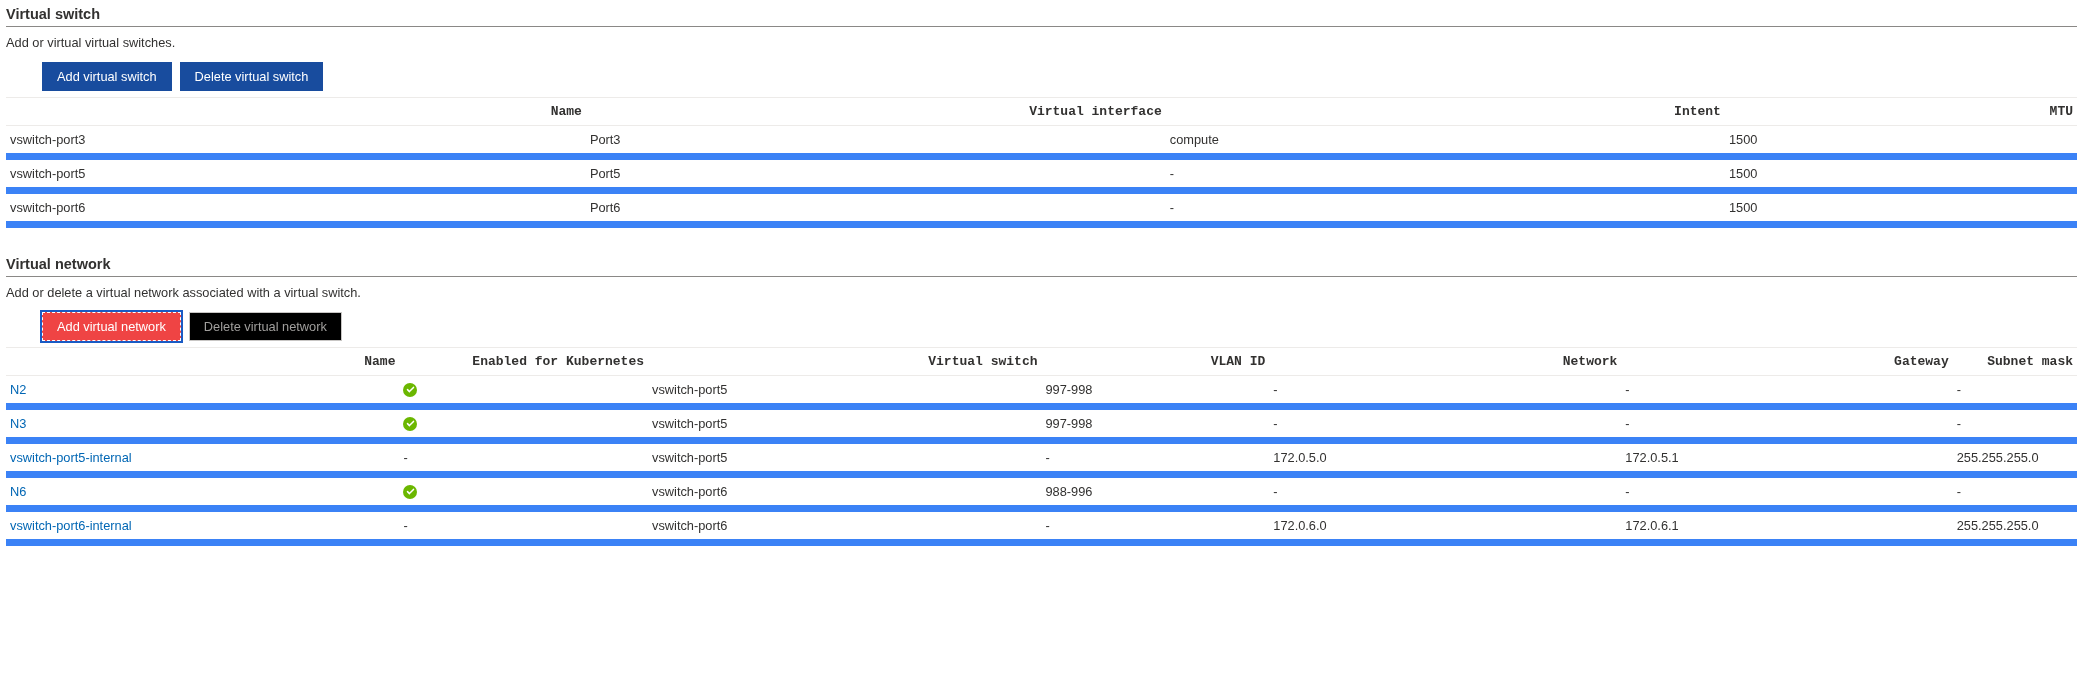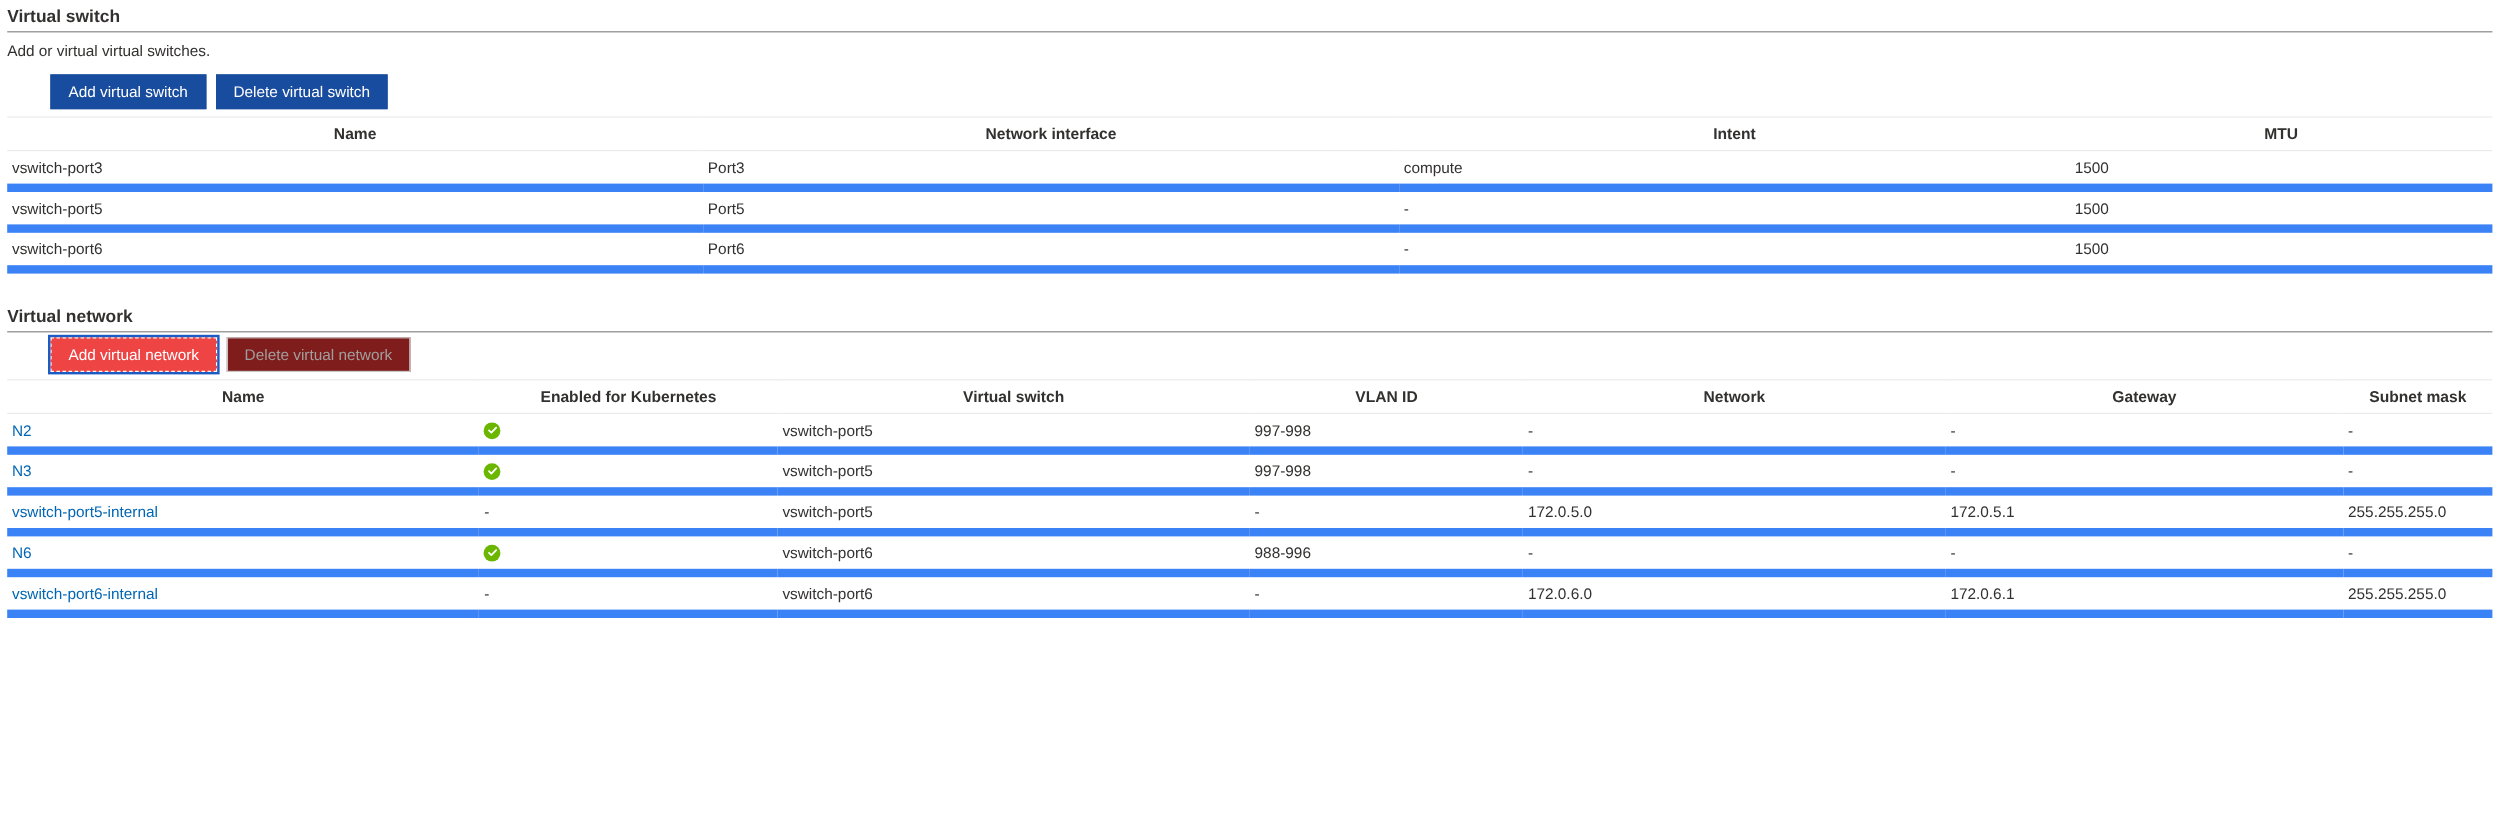--- a/index.html
+++ b/index.html
@@ -43,37 +43,38 @@
     border: 1px solid #184c9e;
   }
   .btn-focused {
     background: #ef4444;
     color: #fff;
     border: 1px dashed #fff;
     outline: 2px solid #1a5bc4;
     outline-offset: 0;
   }
   .btn-disabled {
-    background: #7f1d1d;
+    background: #000000;
     color: #a19f9d;
     border: 1px solid #c8c6c4;
     cursor: default;
   }
   table {
     width: 100%;
     border-collapse: collapse;
     table-layout: fixed;
   }
   th {
-    text-align: center;
+    text-align: right;
     font-weight: 700;
     font-size: 13px;
     padding: 6px 4px;
     border-top: 1px solid #edebe9;
     border-bottom: 1px solid #edebe9;
+    font-family: Liberation Mono, monospace;
   }
   td {
     padding: 6px 4px;
     border-bottom: 7px solid #3b82f6;
     font-size: 12.8px;
     vertical-align: middle;
     overflow: hidden;
     text-overflow: ellipsis;
     white-space: nowrap;
   }
@@ -102,21 +103,21 @@
   <table>
     <colgroup>
       <col style="width:28%">
         <col style="width:28%">
         <col style="width:27%">
         <col style="width:17%">
     </colgroup>
     <thead>
       <tr>
         <th>Name</th>
-        <th>Network interface</th>
+        <th>Virtual interface</th>
         <th>Intent</th>
         <th>MTU</th>
       </tr>
     </thead>
     <tbody id="vswitch-body">
         <tr>
           <td>vswitch-port3</td>
           <td>Port3</td>
           <td>compute</td>
           <td>1500</td>
@@ -132,20 +133,21 @@
           <td>Port6</td>
           <td>-</td>
           <td>1500</td>
         </tr>
       </tbody>
   </table>
 </div>
 
 <div class="section">
   <div class="section-title">Virtual network</div>
+  <div class="section-desc">Add or delete a virtual network associated with a virtual switch.</div>
   <div class="btn-row">
     <button class="btn btn-focused">Add virtual network</button>
     <button class="btn btn-disabled">Delete virtual network</button>
   </div>
   <table>
     <colgroup>
       <col style="width:19%">
         <col style="width:12%">
         <col style="width:19%">
         <col style="width:11%">

